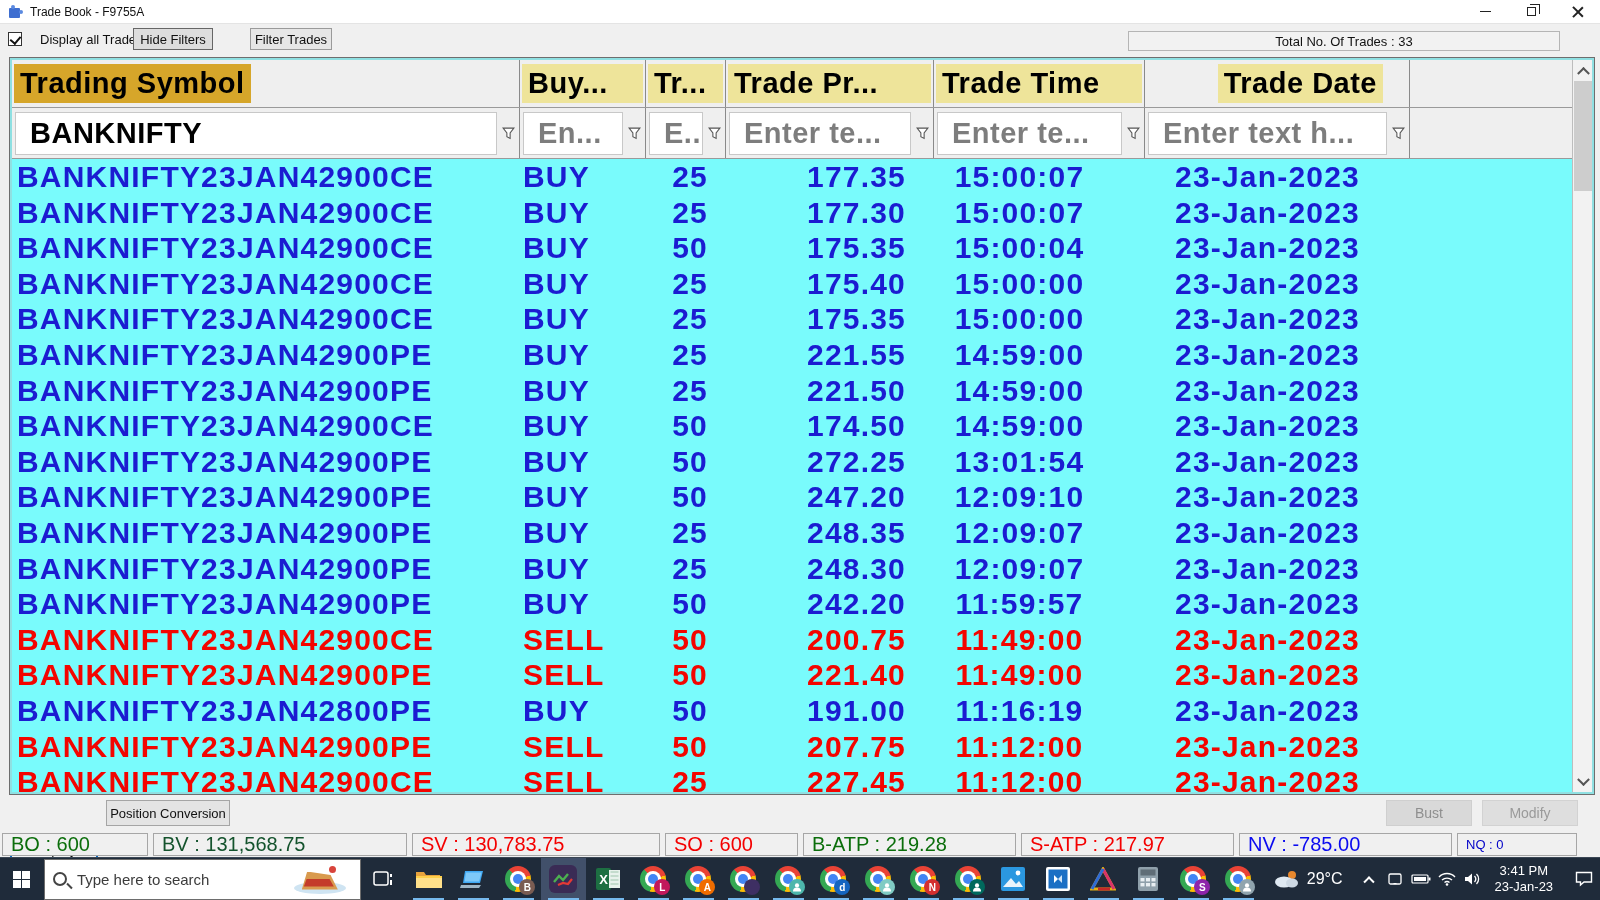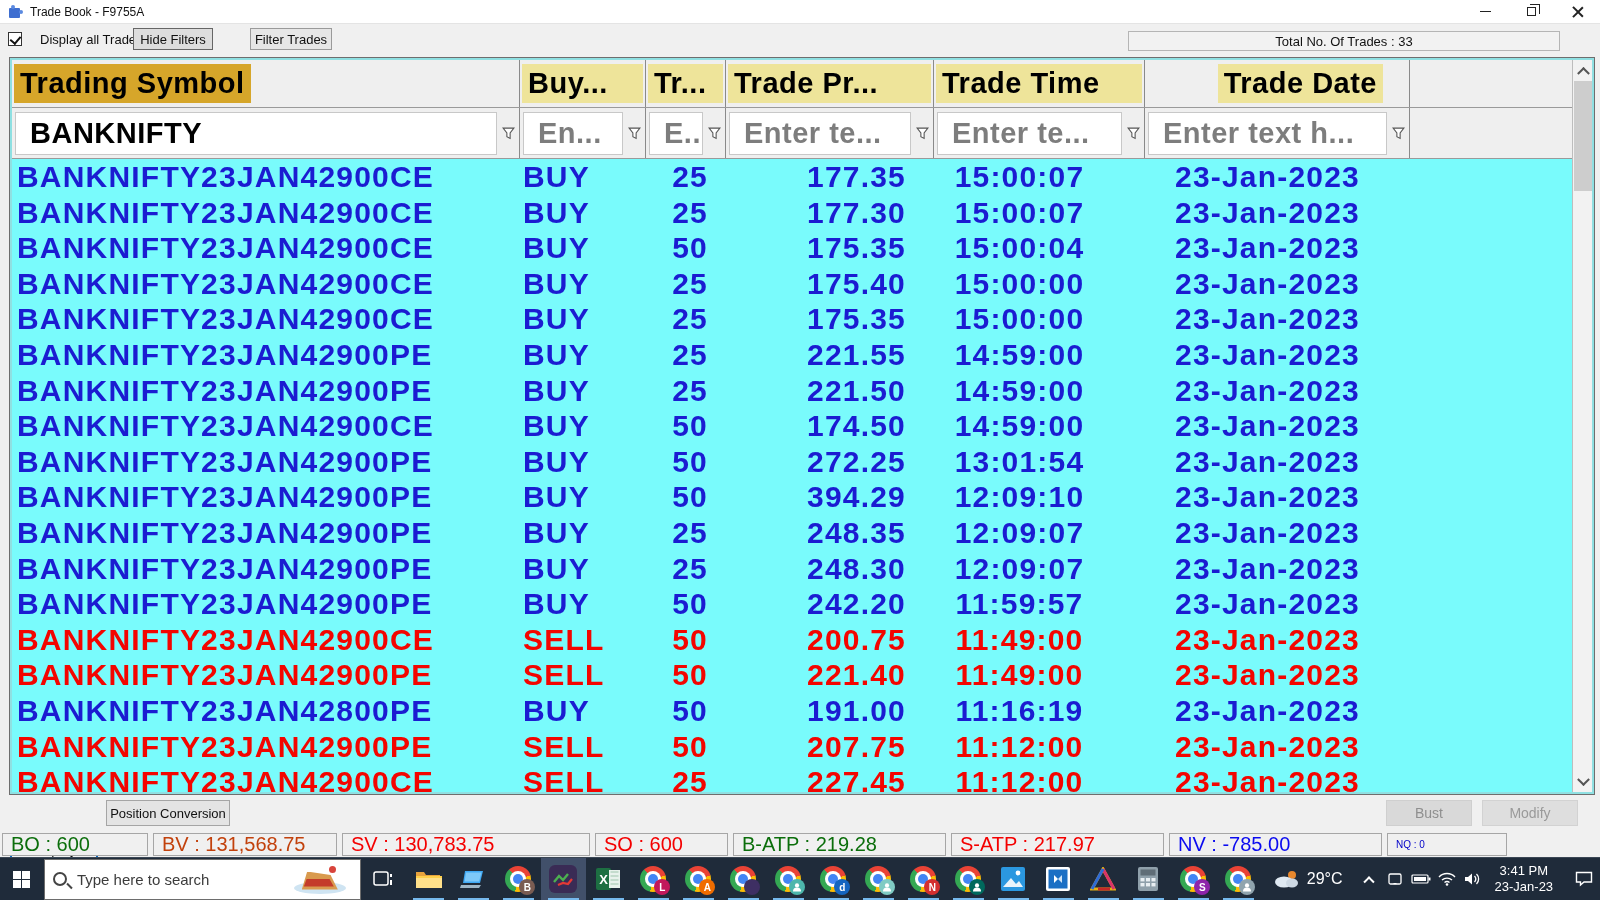--- a/index.html
+++ b/index.html
@@ -71,21 +71,21 @@
   .footer { position:absolute; left:0; top:796px; width:1600px; height:36px; }
   .f-btn { position:absolute; top:4px; height:26px; font-size:14px; display:flex; align-items:center; justify-content:center; }
   #btn-display { left:10px; width:88px; background:#f4f4f4; border:2px solid #0f6cc4; color:#111;margin-top:36px; }
   #btn-posconv { left:106px; width:124px; background:#e4e4e4; border:1px solid #a5a5a5; color:#111; font-size:13px; }
   #btn-bust { right:128px; width:86px; background:#d9d9d9; border:1px solid #cfcfcf; color:#8f8f8f; }
   #btn-modify { right:22px; width:96px; background:#dedede; border:1px solid #d2d2d2; color:#9a9a9a; }
 
   
   .statusbar { position:absolute; left:2px; top:833px; width:1582px; height:23px; display:flex; gap:5px; }
   .seg { border:1px solid #a6a6a6; background:#f0f0f0; height:23px; display:flex; align-items:center; padding-left:8px; font-size:20px; white-space:nowrap; overflow:hidden; }
-  .seg.small { font-size:10px; }
+  .seg.small { font-size:13px; }
 
   
   .taskbar { position:absolute; left:0; top:857px; width:1600px; height:43px; background:#1f2b3a; display:flex; align-items:center; border-top:1px solid #3a4654; }
   .start { width:48px; height:43px; display:flex; align-items:center; justify-content:center; }
   .win-logo { width:17px; height:17px; display:grid; grid-template-columns:8px 8px; grid-template-rows:8px 8px; gap:1px; }
   .win-logo span { background:#fff; }
   .searchbox { width:345px; height:41px; background:#fff; border:1px solid #6d6d6d; display:flex; align-items:center; padding:0 8px; gap:10px; position:relative; }
   .search-glyph { width:14px; height:14px; border:2px solid #444; border-radius:50%; position:relative; flex:none; }
   .search-glyph:after { content:""; position:absolute; left:11px; top:11px; width:7px; height:2px; background:#444; transform:rotate(45deg); }
   .search-text { font-size:15px; color:#3c3c3c; }
@@ -283,21 +283,21 @@
         <div class="dcell d-side">BUY</div>
         <div class="dcell d-qty">50</div>
         <div class="dcell d-price">272.25</div>
         <div class="dcell d-time">13:01:54</div>
         <div class="dcell d-date">23-Jan-2023</div>
       </div>
       <div class="drow">
         <div class="dcell d-sym">BANKNIFTY23JAN42900PE</div>
         <div class="dcell d-side">BUY</div>
         <div class="dcell d-qty">50</div>
-        <div class="dcell d-price">394.29</div>
+        <div class="dcell d-price">247.20</div>
         <div class="dcell d-time">12:09:10</div>
         <div class="dcell d-date">23-Jan-2023</div>
       </div>
       <div class="drow">
         <div class="dcell d-sym">BANKNIFTY23JAN42900PE</div>
         <div class="dcell d-side">BUY</div>
         <div class="dcell d-qty">25</div>
         <div class="dcell d-price">248.35</div>
         <div class="dcell d-time">12:09:07</div>
         <div class="dcell d-date">23-Jan-2023</div>
@@ -368,21 +368,21 @@
 
 <div class="footer">
   <div class="f-btn" id="btn-display">Display</div>
   <div class="f-btn" id="btn-posconv">Position Conversion</div>
   <div class="f-btn" id="btn-bust">Bust</div>
   <div class="f-btn" id="btn-modify">Modify</div>
 </div>
 
 <div class="statusbar" id="statusbar">
     <div class="seg" style="width: 146px; color: rgb(11, 110, 11);">BO : 600</div>
-    <div class="seg" style="width: 184px; color: #c2410c;">BV : 131,568.75</div>
+    <div class="seg" style="width: 254px; color: #14532d;">BV : 131,568.75</div>
     <div class="seg" style="width: 248px; color: rgb(244, 0, 0);">SV : 130,783.75</div>
     <div class="seg" style="width: 133px; color: rgb(244, 0, 0);">SO : 600</div>
     <div class="seg" style="width: 213px; color: rgb(11, 110, 11);">B-ATP : 219.28</div>
     <div class="seg" style="width: 213px; color: rgb(244, 0, 0);">S-ATP : 217.97</div>
     <div class="seg" style="width: 213px; color: rgb(11, 11, 240);">NV : -785.00</div>
     <div class="seg small" style="width: 120px; color: rgb(0, 0, 200);">NQ : 0</div>
   </div>
 
 <div class="taskbar">
   <div class="start">

